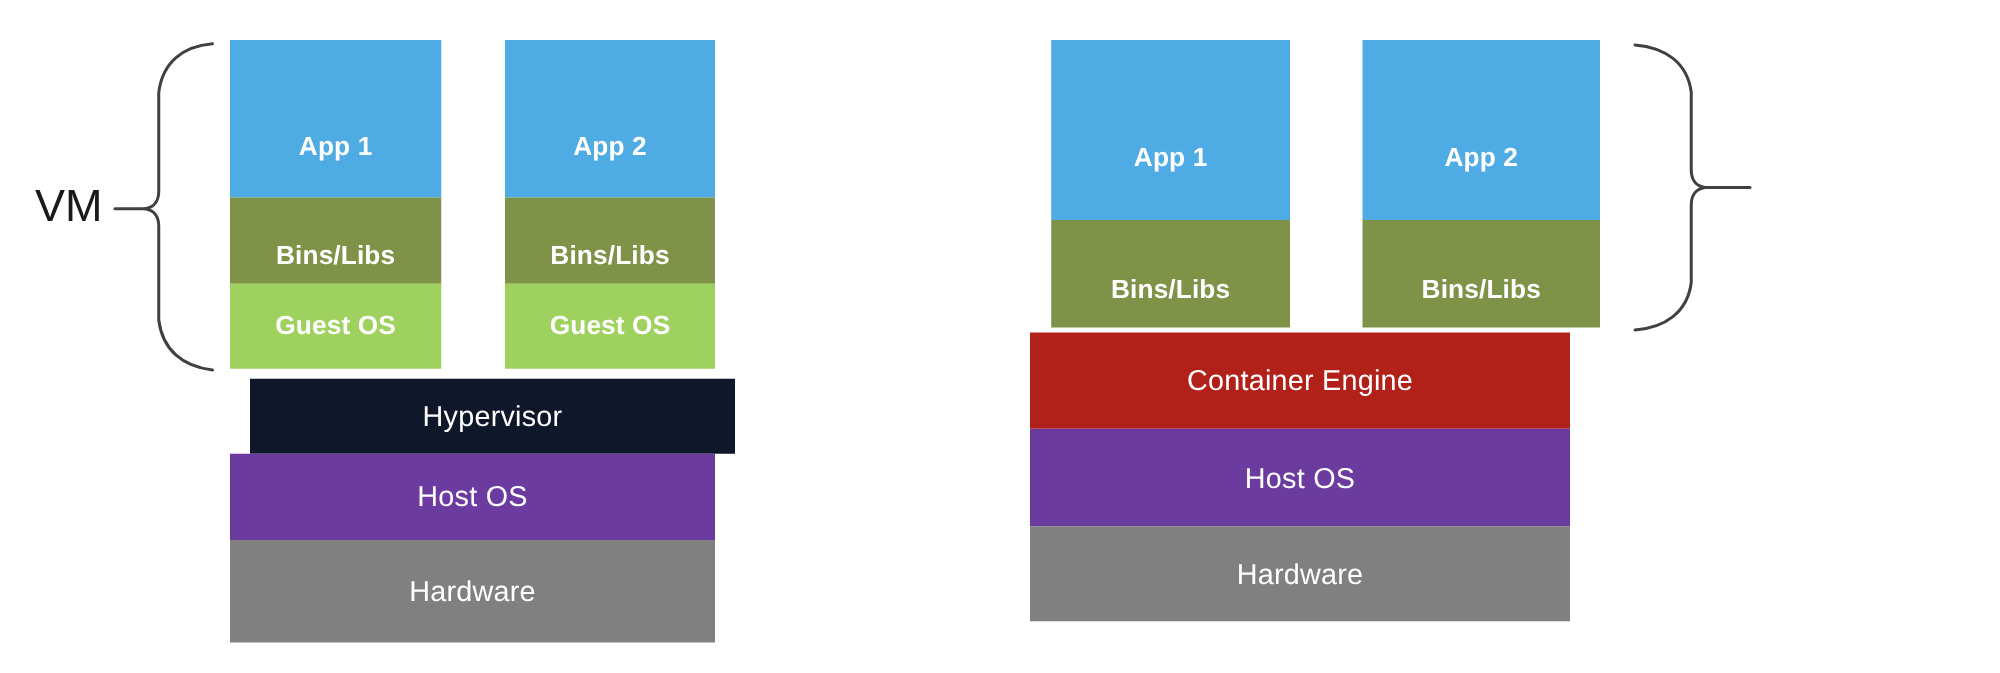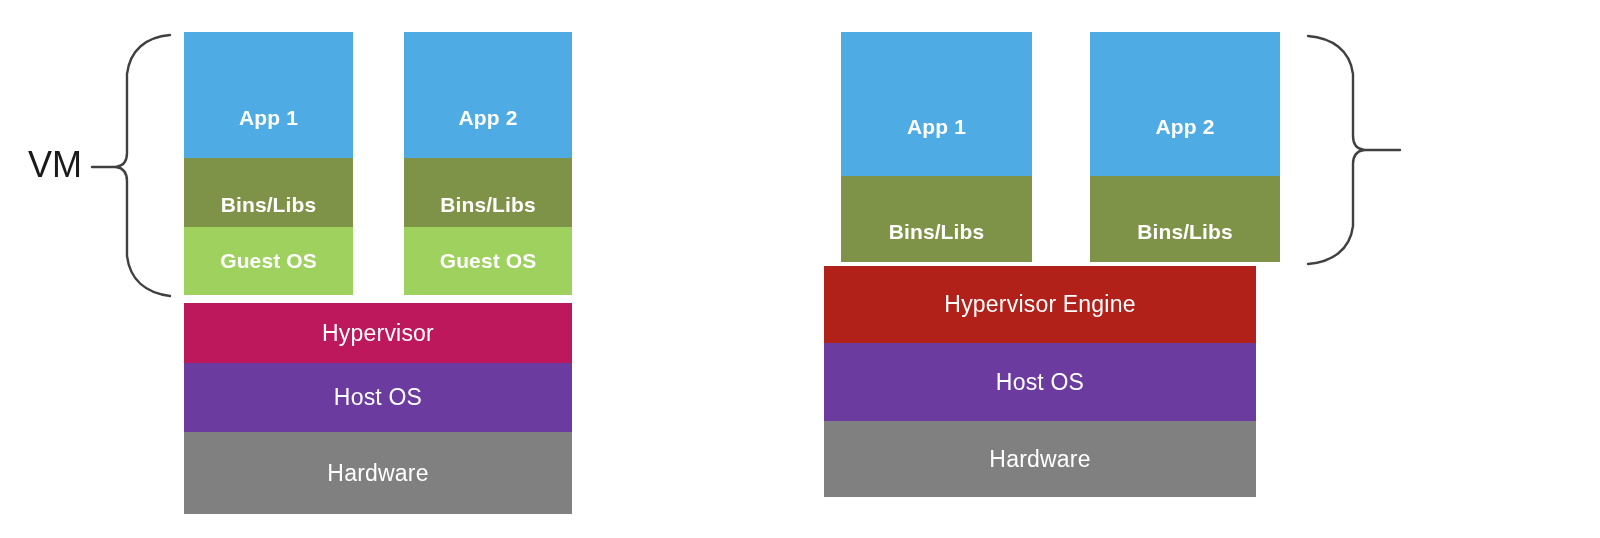--- a/index.html
+++ b/index.html
@@ -96,21 +96,21 @@
   <div class="blk col-label align-top pad-top-md" style="left:404px; top:32px; width:168px; height:126px; background:#4fabe4;">
     <span>App 2</span>
   </div>
   <div class="blk col-label align-top pad-top-sm" style="left:404px; top:158px; width:168px; height:69px; background:#7e9348;">
     <span>Bins/Libs</span>
   </div>
   <div class="blk col-label align-top pad-top-lg" style="left:404px; top:227px; width:168px; height:68px; background:#9ed15e;">
     <span>Guest OS</span>
   </div>
 
-  <div class="blk plat-label" style="left:184px; top:303px; width:388px; height:60px; background:#be185d;">
+  <div class="blk plat-label" style="left:200px; top:303px; width:388px; height:60px; background:#0f172a;">
     <span>Hypervisor</span>
   </div>
   <div class="blk plat-label" style="left:184px; top:363px; width:388px; height:69px; background:#6b3ba0;">
     <span>Host OS</span>
   </div>
   <div class="blk plat-label align-top pad-top-lg" style="left:184px; top:432px; width:388px; height:82px; background:#808080;">
     <span>Hardware</span>
   </div>
 
   <div class="blk col-label align-top pad-top-md" style="left:841px; top:32px; width:191px; height:144px; background:#4fabe4;">
@@ -121,21 +121,21 @@
   </div>
 
   <div class="blk col-label align-top pad-top-md" style="left:1090px; top:32px; width:190px; height:144px; background:#4fabe4;">
     <span>App 2</span>
   </div>
   <div class="blk col-label align-top pad-top-sm" style="left:1090px; top:176px; width:190px; height:86px; background:#7e9348;">
     <span>Bins/Libs</span>
   </div>
 
   <div class="blk plat-label" style="left:824px; top:266px; width:432px; height:77px; background:#b2201a;">
-    <span>Hypervisor Engine</span>
+    <span>Container Engine</span>
   </div>
   <div class="blk plat-label" style="left:824px; top:343px; width:432px; height:78px; background:#6b3ba0;">
     <span>Host OS</span>
   </div>
   <div class="blk plat-label" style="left:824px; top:421px; width:432px; height:76px; background:#808080;">
     <span>Hardware</span>
   </div>
 
   <div class="brace-wrap" style="left:1300px; top:28px; width:110px; height:244px;">
     <svg width="110" height="244" viewBox="0 0 110 244">

